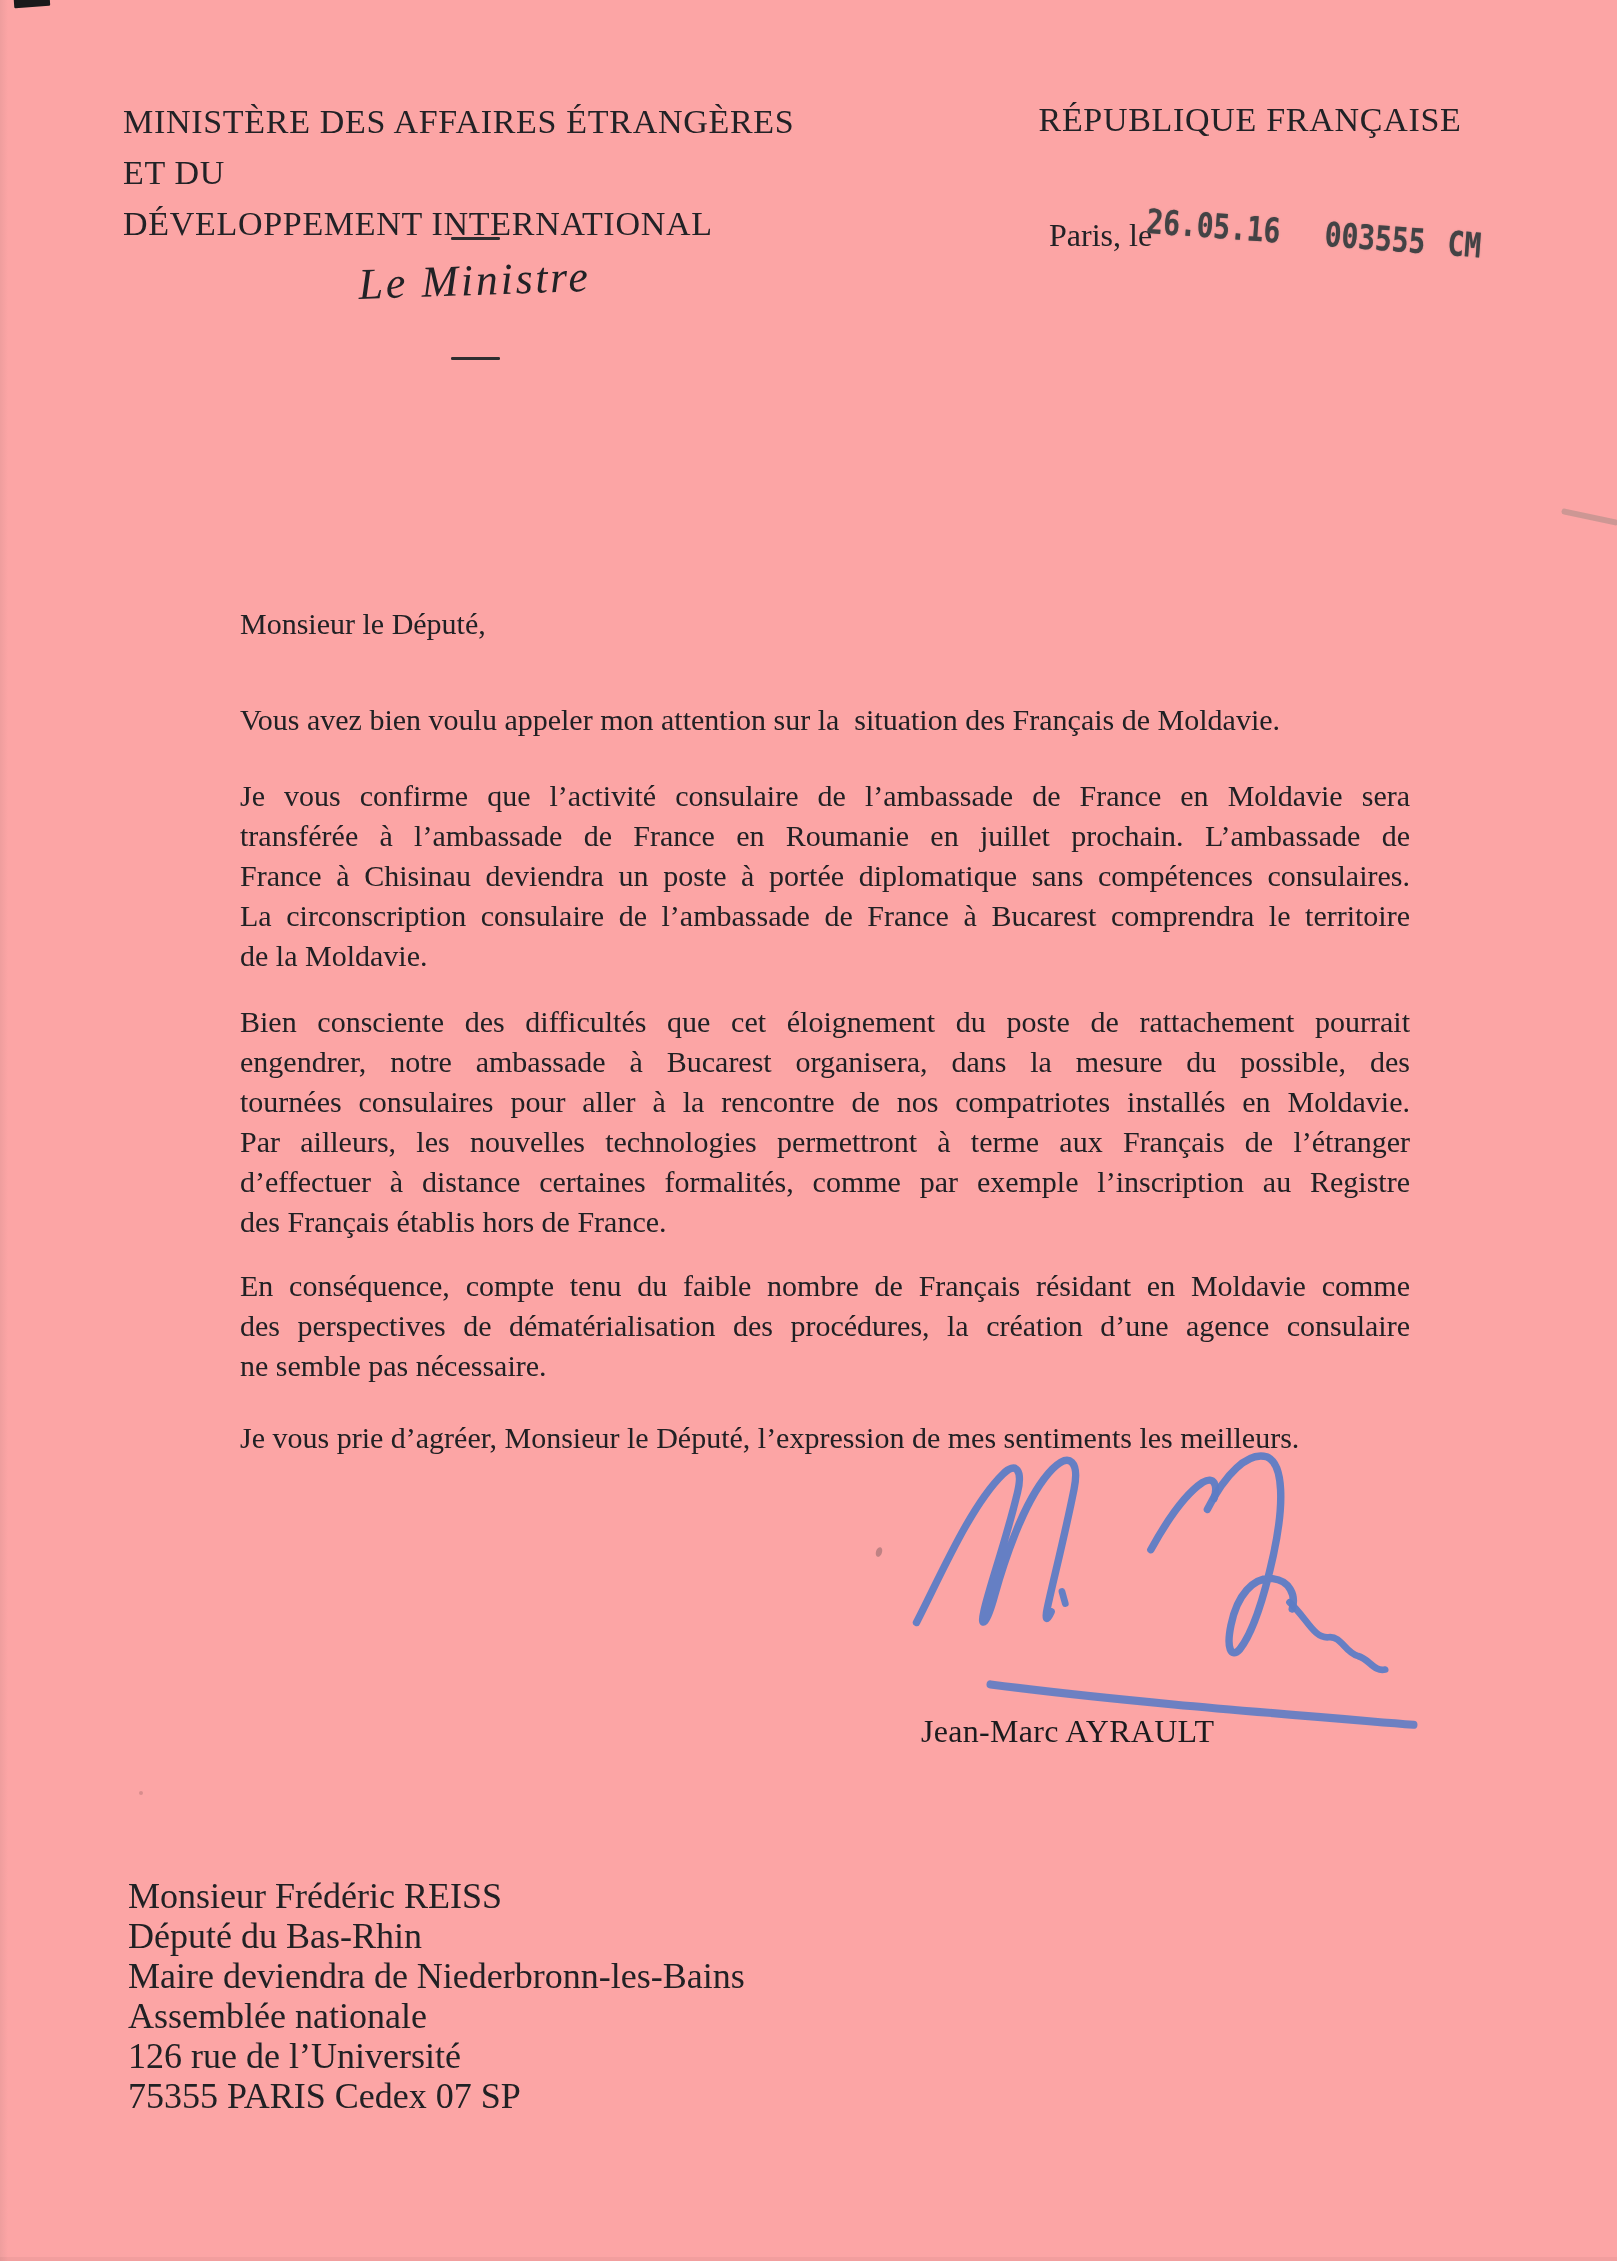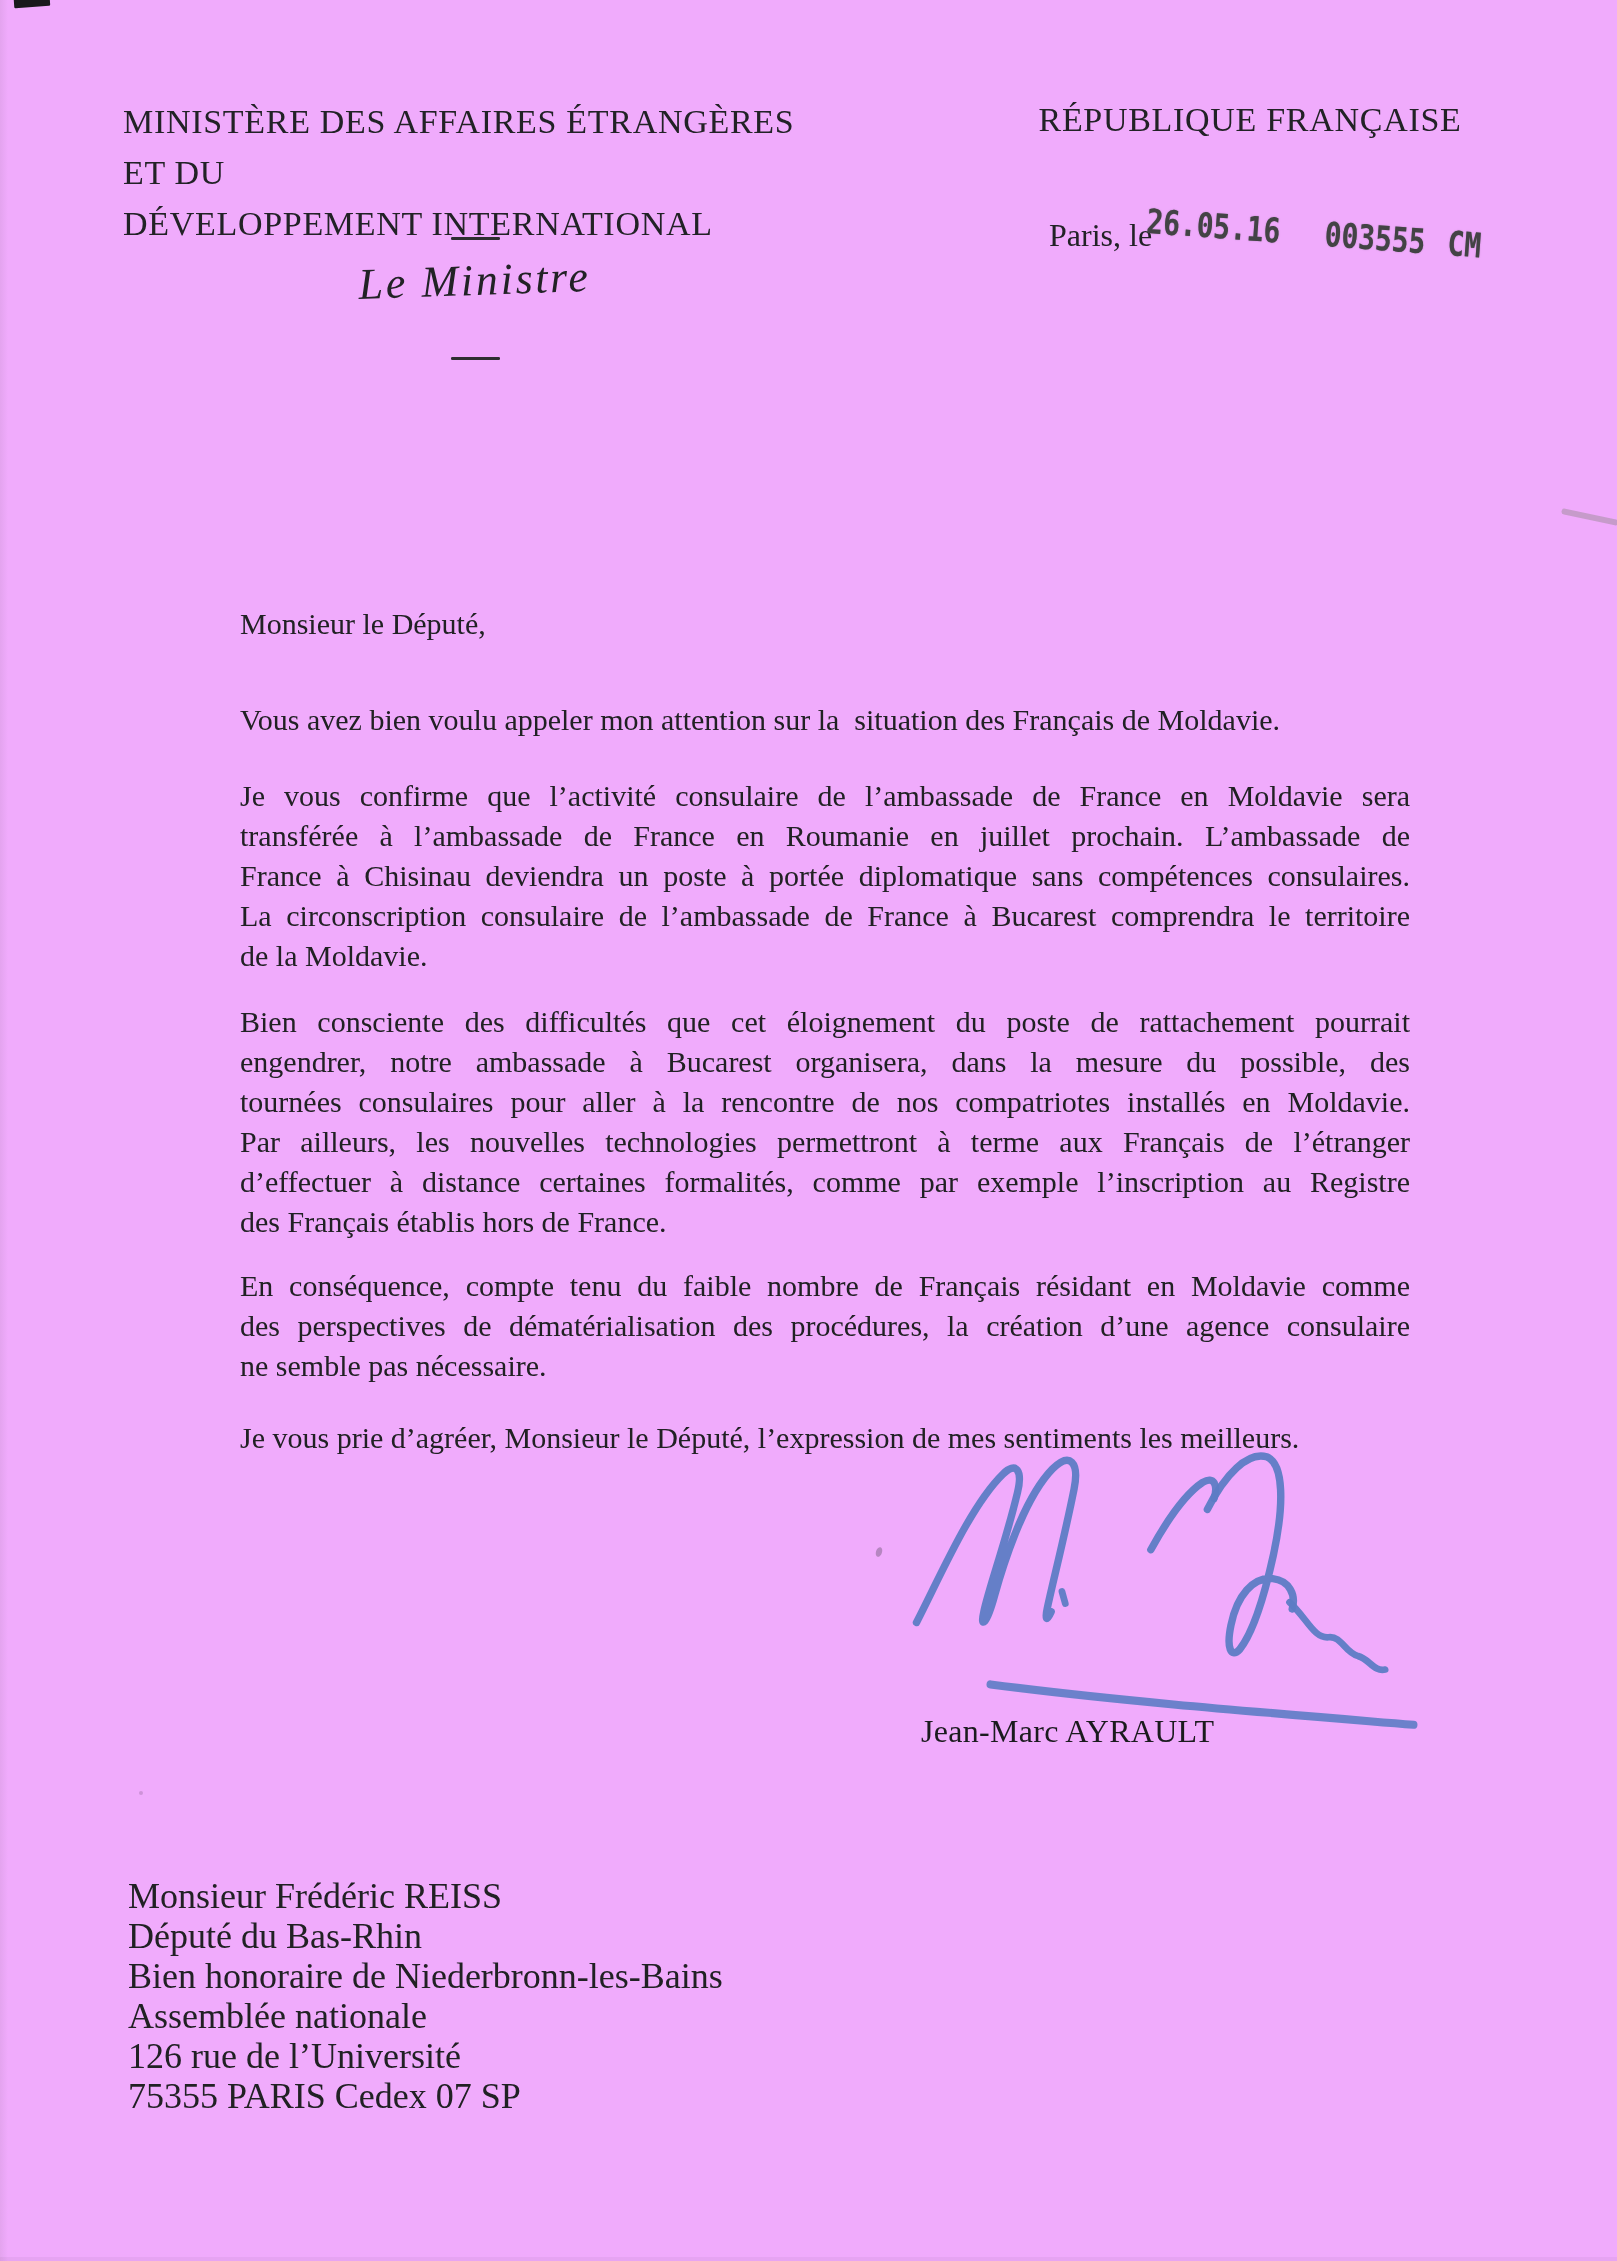--- a/index.html
+++ b/index.html
@@ -5,21 +5,21 @@
 <style>
   html, body { margin: 0; padding: 0; }
   body {
     width: 1618px; height: 2261px;
     background: #f4f4f1;
     font-family: "Liberation Serif", serif;
   }
   .page {
     position: relative;
     width: 1618px; height: 2261px;
-    background: #f0abfc;
+    background: #fca5a5;
     overflow: hidden;
     color: #212124;
   }
   
   .ministry {
     position: absolute; left: 123px; top: 96px; width: 704px;
     text-align: center; font-size: 34px; line-height: 51px;
     letter-spacing: 0.7px; color: #222226;
   }
   .divider {
@@ -204,20 +204,20 @@
         M 130 360
         C 320 385 540 402 758 420"></path>
     </g>
   </svg>
 
   <div class="signatory">Jean-Marc AYRAULT</div>
 
   <div class="recipient">
       <div class="ln">Monsieur Frédéric REISS</div>
       <div class="ln">Député du Bas-Rhin</div>
-      <div class="ln">Bien honoraire de Niederbronn-les-Bains</div>
+      <div class="ln">Maire deviendra de Niederbronn-les-Bains</div>
       <div class="ln">Assemblée nationale</div>
       <div class="ln">126 rue de l’Université</div>
       <div class="ln">75355 PARIS Cedex 07 SP</div>
     </div>
 
 </div>
 
 
 </body></html>

